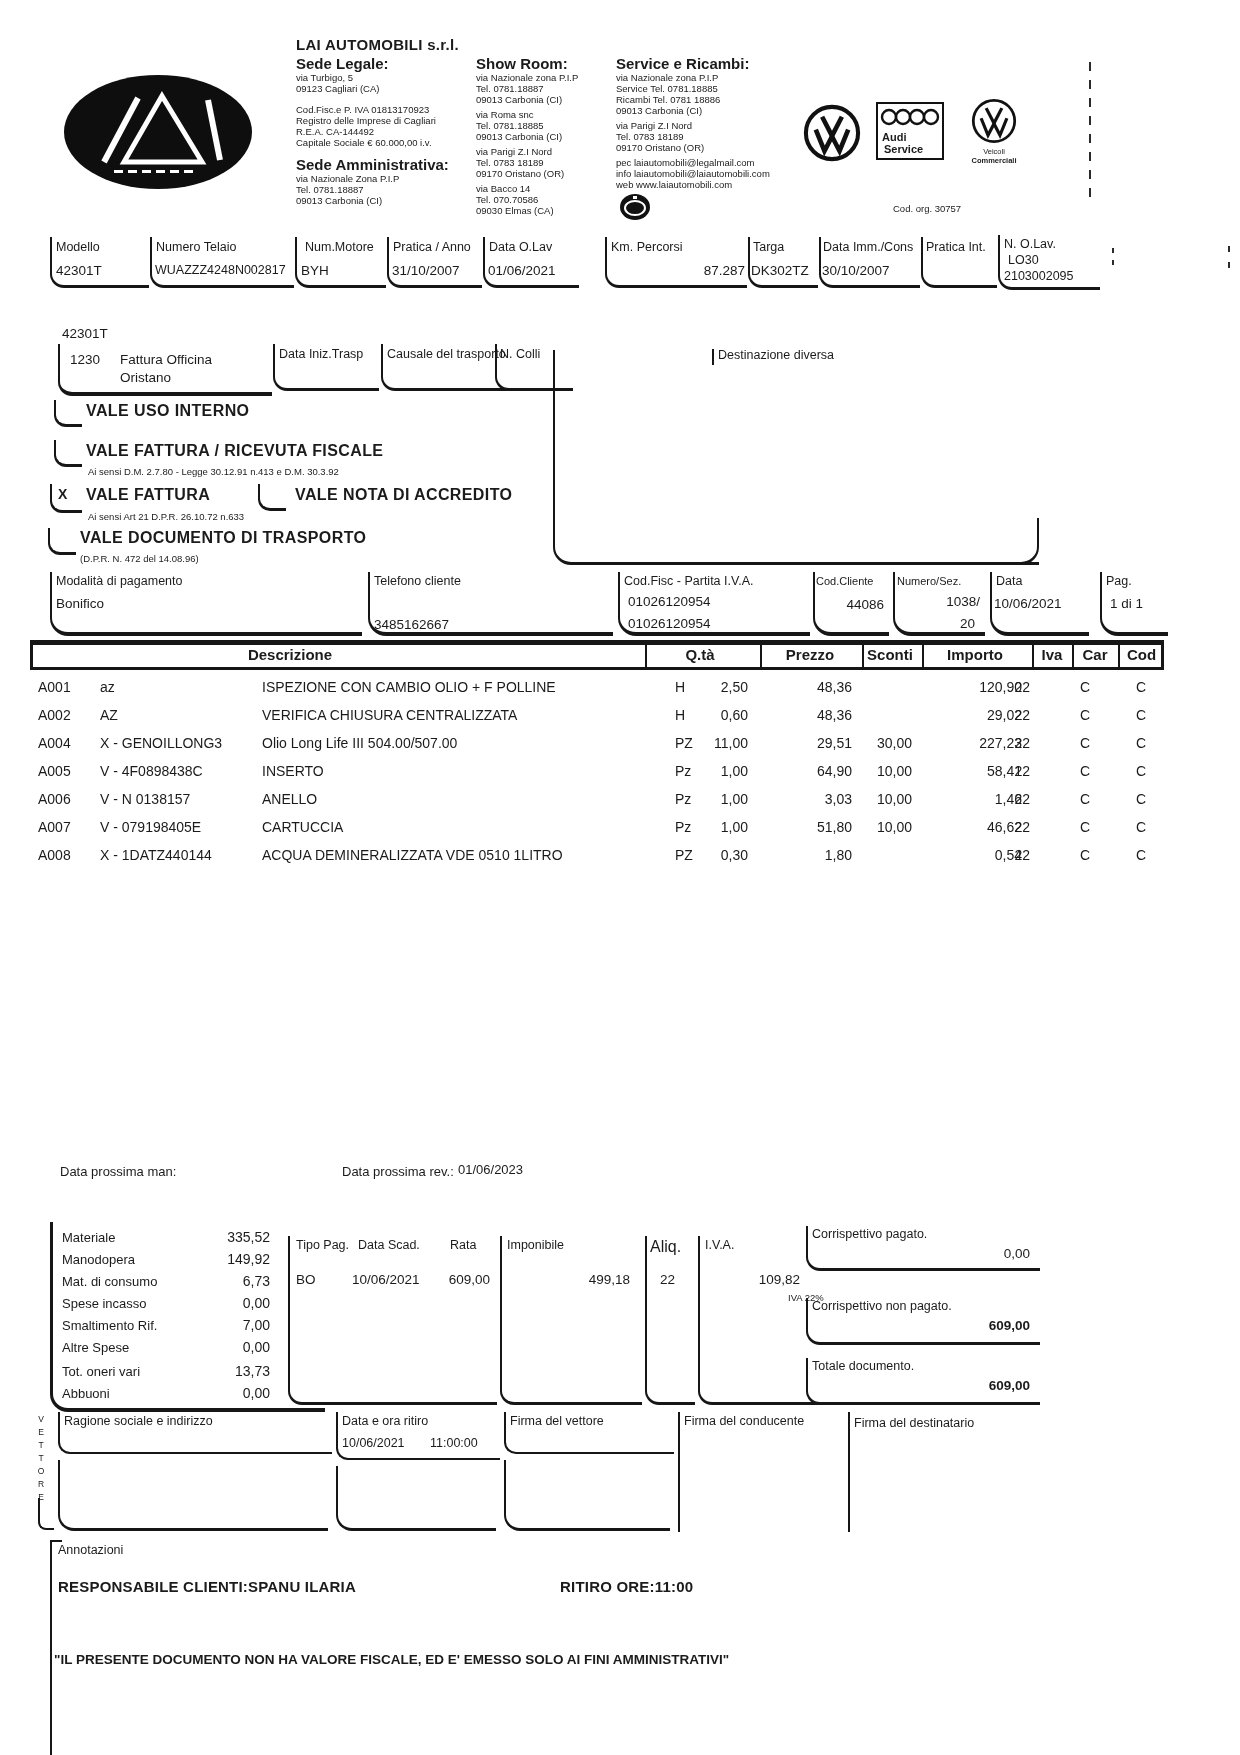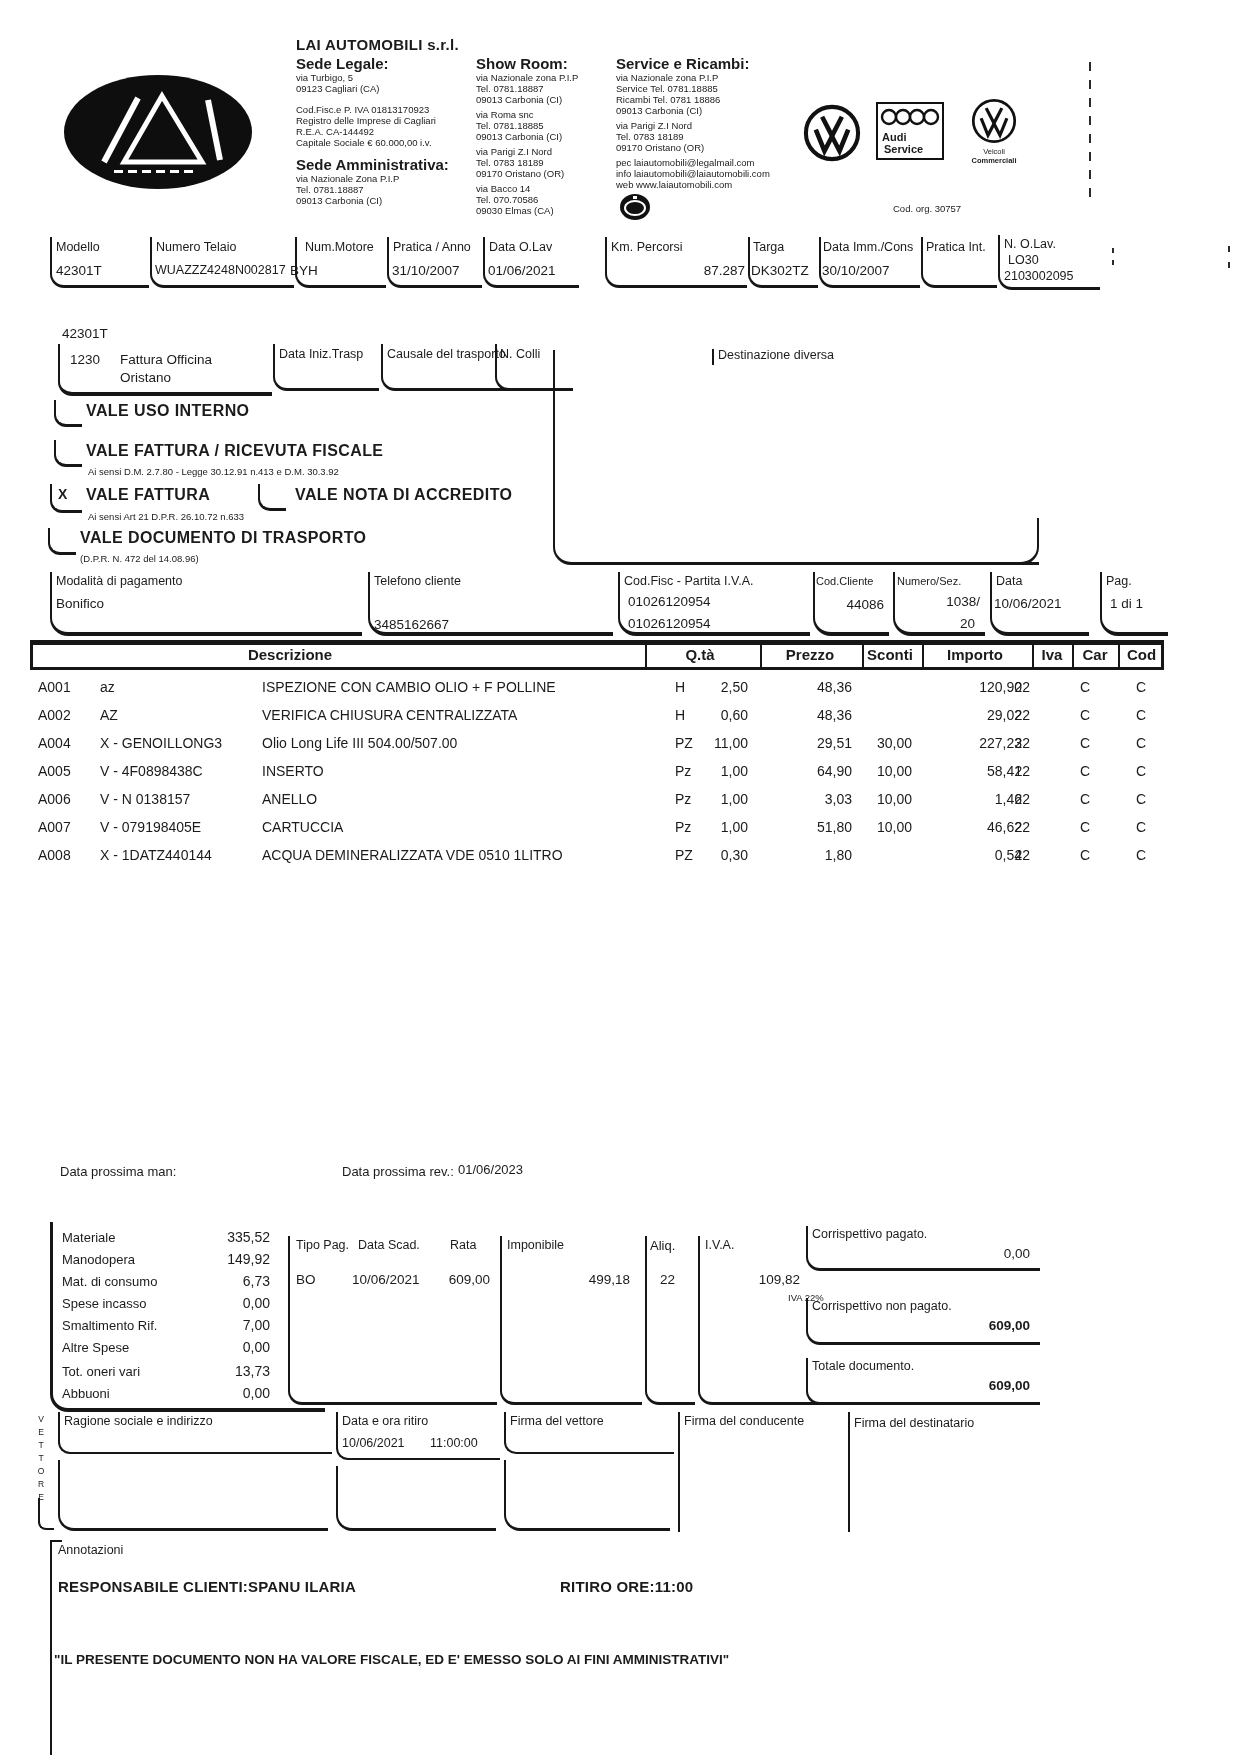--- a/index.html
+++ b/index.html
@@ -184,21 +184,21 @@
   <div class="fbox" style="left:50px;top:237px;width:97px;height:48px;"></div>
   <div class="lbl" style="left:56px;top:240px;">Modello</div>
   <div class="val" style="left:56px;top:263px;">42301T</div>
 
   <div class="fbox" style="left:150px;top:237px;width:142px;height:48px;"></div>
   <div class="lbl" style="left:156px;top:240px;">Numero Telaio</div>
   <div class="val" style="left:155px;top:263px;font-size:12.5px;">WUAZZZ4248N002817</div>
 
   <div class="fbox" style="left:295px;top:237px;width:89px;height:48px;"></div>
   <div class="lbl" style="left:305px;top:240px;">Num.Motore</div>
-  <div class="val" style="left:290px;top:263px;">BYH</div>
+  <div class="val" style="left:301px;top:263px;">BYH</div>
 
   <div class="fbox" style="left:387px;top:237px;width:93px;height:48px;"></div>
   <div class="lbl" style="left:393px;top:240px;">Pratica / Anno</div>
   <div class="val" style="left:392px;top:263px;">31/10/2007</div>
 
   <div class="fbox" style="left:483px;top:237px;width:94px;height:48px;"></div>
   <div class="lbl" style="left:489px;top:240px;">Data O.Lav</div>
   <div class="val" style="left:488px;top:263px;">01/06/2021</div>
 
   <div class="fbox" style="left:605px;top:237px;width:140px;height:48px;"></div>
@@ -447,21 +447,21 @@
   <div class="lbl" style="left:450px;top:1238px;">Rata</div>
   <div class="val" style="left:296px;top:1272px;">BO</div>
   <div class="val" style="left:352px;top:1272px;">10/06/2021</div>
   <div class="val r" style="left:420px;top:1272px;width:70px;">609,00</div>
 
   <div class="fbox" style="left:500px;top:1236px;width:140px;height:166px;"></div>
   <div class="lbl" style="left:507px;top:1238px;">Imponibile</div>
   <div class="val r" style="left:540px;top:1272px;width:90px;">499,18</div>
 
   <div class="fbox" style="left:645px;top:1236px;width:48px;height:166px;"></div>
-  <div class="lbl" style="left:650px;top:1238px;font-size:13px;">Aliq.</div>
+  <div class="lbl" style="left:650px;top:1238px;font-size:16px;">Aliq.</div>
   <div class="val" style="left:660px;top:1272px;">22</div>
 
   <div class="fbox" style="left:698px;top:1236px;width:205px;height:166px;"></div>
   <div class="lbl" style="left:705px;top:1238px;">I.V.A.</div>
   <div class="val r" style="left:710px;top:1272px;width:90px;">109,82</div>
   <div class="note" style="left:752px;top:1292px;padding-left:36px;">IVA 22%</div>
 
   <div class="fbox" style="left:806px;top:1226px;width:232px;height:42px;"></div>
   <div class="lbl" style="left:812px;top:1227px;">Corrispettivo pagato.</div>
   <div class="val r" style="left:938px;top:1246px;width:92px;">0,00</div>

